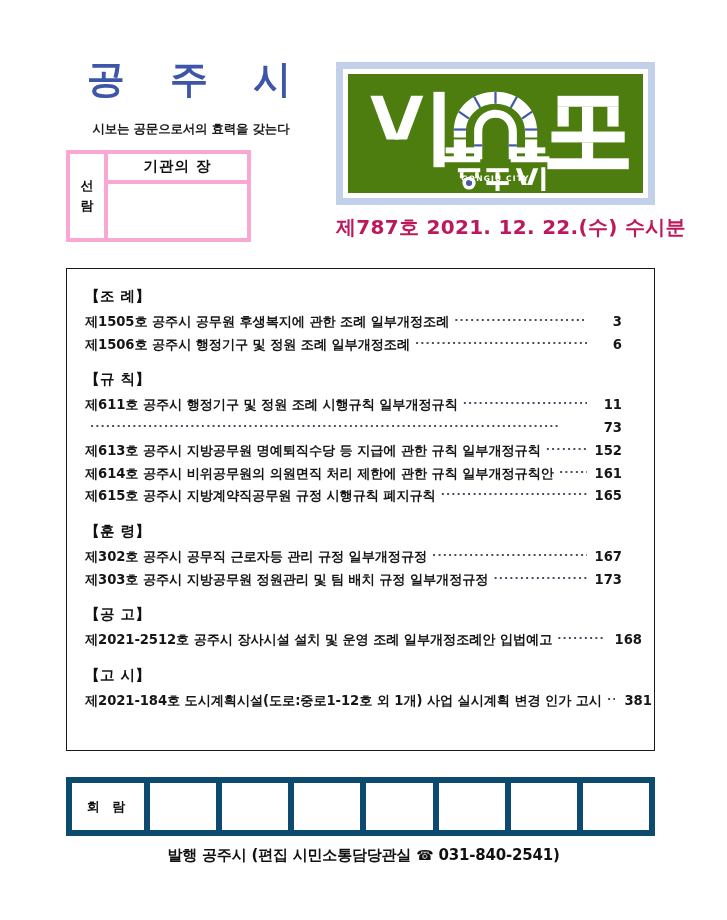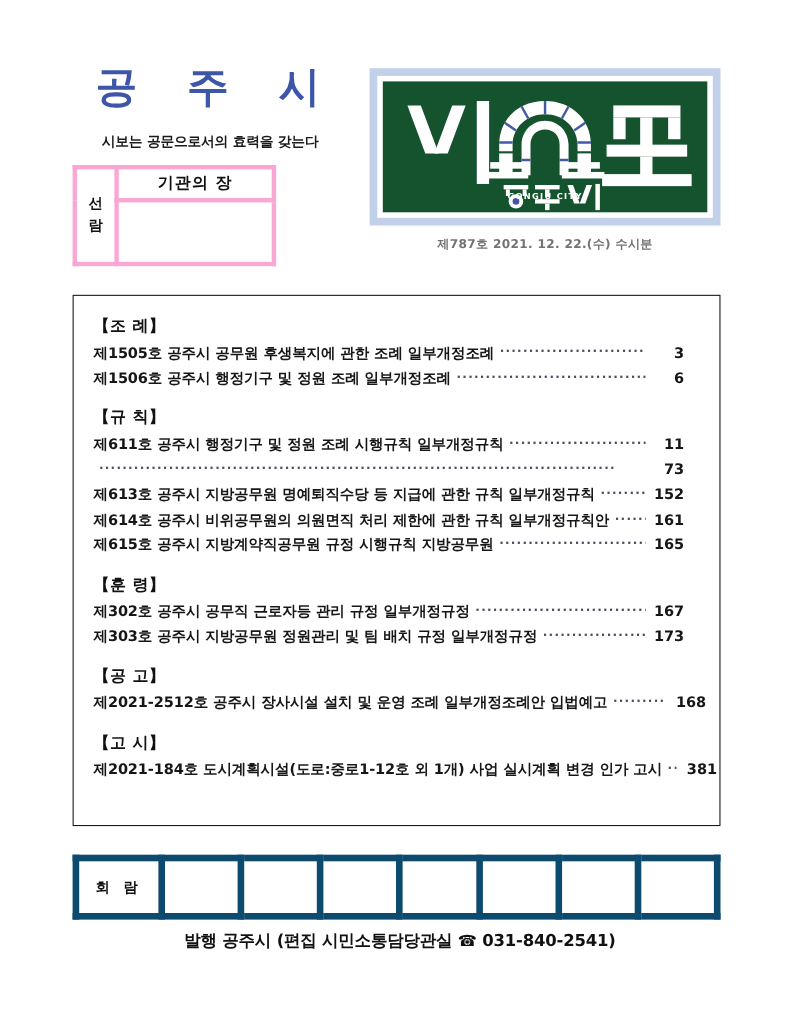--- a/index.html
+++ b/index.html
@@ -108,35 +108,35 @@
   .logo-inner-white {
     width: 100%;
     height: 100%;
     background: #ffffff;
     box-sizing: border-box;
     padding: 5px;
   }
   .logo-panel {
     width: 100%;
     height: 100%;
-    background: #14532d;
+    background: #4d7c0f;
     position: relative;
     box-sizing: border-box;
   }
   .logo-panel svg { display: block; width: 100%; height: 100%; }
 
   .issue-line {
     position: absolute;
     left: 336px;
     top: 214px;
     width: 319px;
     text-align: center;
-    font-size: 11px;
-    font-weight: bold;
-    color: #737373;
+    font-size: 20px;
+    font-weight: bold;
+    color: #be185d;
     letter-spacing: 0.3px;
     white-space: nowrap;
   }
 
   
   .toc-box {
     position: absolute;
     left: 66px;
     top: 268px;
     width: 589px;
@@ -387,21 +387,21 @@
           <span class="entry-title">제613호 공주시 지방공무원 명예퇴직수당 등 지급에 관한 규칙 일부개정규칙</span>
           <span class="leader">·························································································</span>
           <span class="page-no">152</span>
         </div>
         <div class="toc-entry">
           <span class="entry-title">제614호 공주시 비위공무원의 의원면직 처리 제한에 관한 규칙 일부개정규칙안</span>
           <span class="leader">·························································································</span>
           <span class="page-no">161</span>
         </div>
         <div class="toc-entry">
-          <span class="entry-title">제615호 공주시 지방계약직공무원 규정 시행규칙 지방공무원</span>
+          <span class="entry-title">제615호 공주시 지방계약직공무원 규정 시행규칙 폐지규칙</span>
           <span class="leader">·························································································</span>
           <span class="page-no">165</span>
         </div>
       </div>
       <div class="toc-section narrow">
         <div class="section-heading">【훈    령】</div>
         <div class="toc-entry">
           <span class="entry-title">제302호 공주시 공무직 근로자등 관리 규정 일부개정규정</span>
           <span class="leader">·························································································</span>
           <span class="page-no">167</span>

